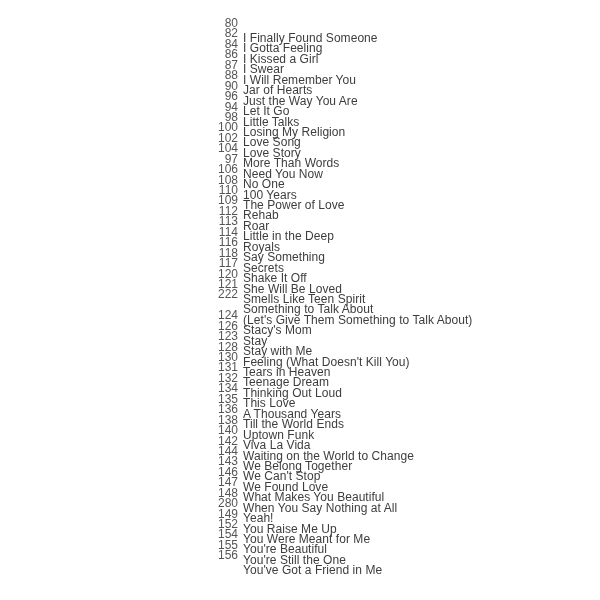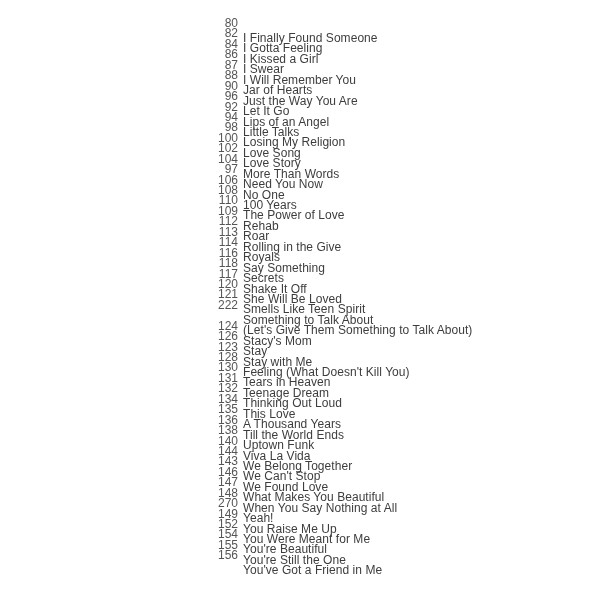--- a/index.html
+++ b/index.html
@@ -40,24 +40,20 @@
     </div>
     <div class="row">
       <span class="num">90</span>
       <span class="title">Just the Way You Are</span>
     </div>
     <div class="row">
       <span class="num">96</span>
       <span class="title">Let It Go</span>
     </div>
     <div class="row">
-      <span class="num">92</span>
-      <span class="title">Lips of an Angel</span>
-    </div>
-    <div class="row">
       <span class="num">94</span>
       <span class="title">Little Talks</span>
     </div>
     <div class="row">
       <span class="num">98</span>
       <span class="title">Losing My Religion</span>
     </div>
     <div class="row">
       <span class="num">100</span>
       <span class="title">Love Song</span>
@@ -89,21 +85,21 @@
     <div class="row">
       <span class="num">109</span>
       <span class="title">Rehab</span>
     </div>
     <div class="row">
       <span class="num">112</span>
       <span class="title">Roar</span>
     </div>
     <div class="row">
       <span class="num">113</span>
-      <span class="title">Rolling in the Give</span>
+      <span class="title">Little in the Deep</span>
     </div>
     <div class="row">
       <span class="num">114</span>
       <span class="title">Royals</span>
     </div>
     <div class="row">
       <span class="num">116</span>
       <span class="title">Say Something</span>
     </div>
     <div class="row">
@@ -172,41 +168,45 @@
     </div>
     <div class="row">
       <span class="num">138</span>
       <span class="title">Uptown Funk</span>
     </div>
     <div class="row">
       <span class="num">140</span>
       <span class="title">Viva La Vida</span>
     </div>
     <div class="row">
+      <span class="num">142</span>
+      <span class="title">Waiting on the World to Change</span>
+    </div>
+    <div class="row">
       <span class="num">144</span>
       <span class="title">We Belong Together</span>
     </div>
     <div class="row">
       <span class="num">143</span>
       <span class="title">We Can't Stop</span>
     </div>
     <div class="row">
       <span class="num">146</span>
       <span class="title">We Found Love</span>
     </div>
     <div class="row">
       <span class="num">147</span>
       <span class="title">What Makes You Beautiful</span>
     </div>
     <div class="row">
       <span class="num">148</span>
       <span class="title">When You Say Nothing at All</span>
     </div>
     <div class="row">
-      <span class="num">270</span>
+      <span class="num">280</span>
       <span class="title">Yeah!</span>
     </div>
     <div class="row">
       <span class="num">149</span>
       <span class="title">You Raise Me Up</span>
     </div>
     <div class="row">
       <span class="num">152</span>
       <span class="title">You Were Meant for Me</span>
     </div>

